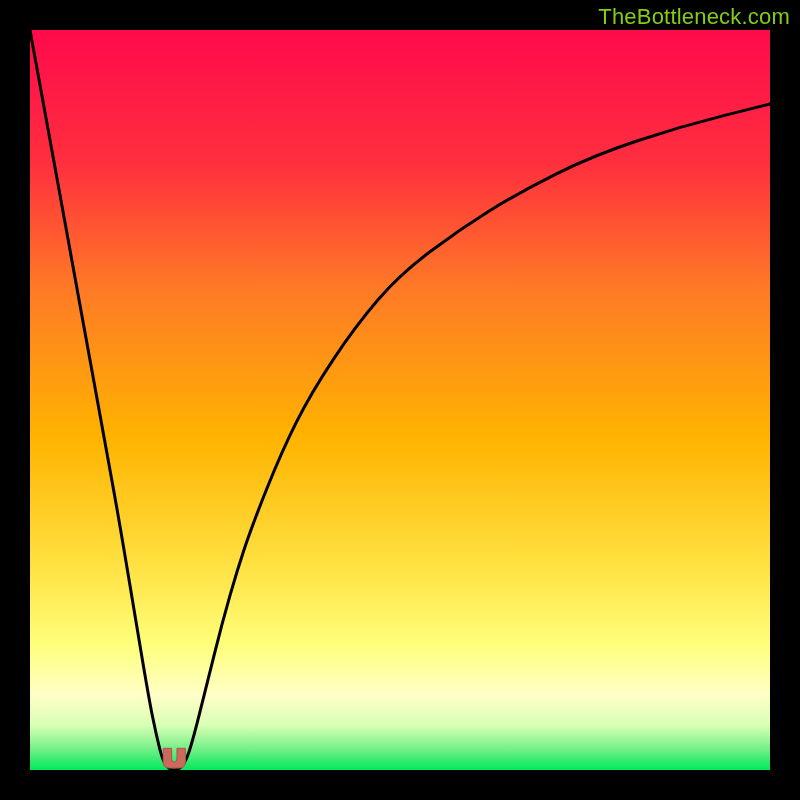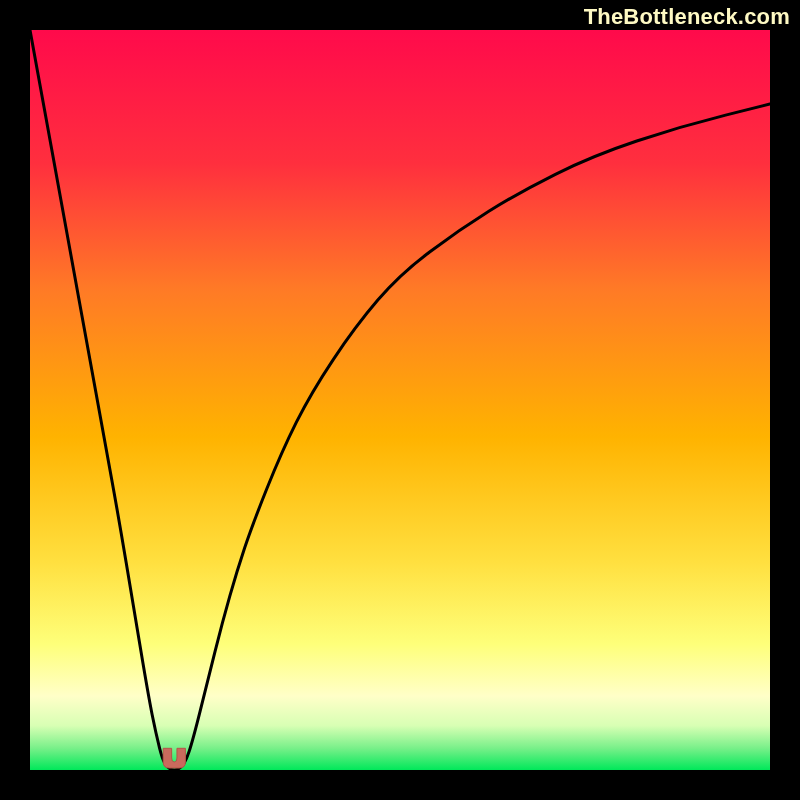--- a/index.html
+++ b/index.html
@@ -24,22 +24,22 @@
     left: 0;
     top: 0;
     width: 740px;
     height: 740px;
   }
   .watermark {
     position: absolute;
     top: 4px;
     right: 10px;
     font-size: 22px;
-    font-weight: 700;
-    color: #fef9c3;
+    font-weight: 400;
+    color: #84cc16;
     letter-spacing: 0.2px;
   }
 </style>
 </head>
 <body>
 
 <div class="frame">
   <svg class="plot" viewBox="0 0 740 740" preserveAspectRatio="none">
     <defs>
       <linearGradient id="bg" x1="0" y1="0" x2="0" y2="1">

